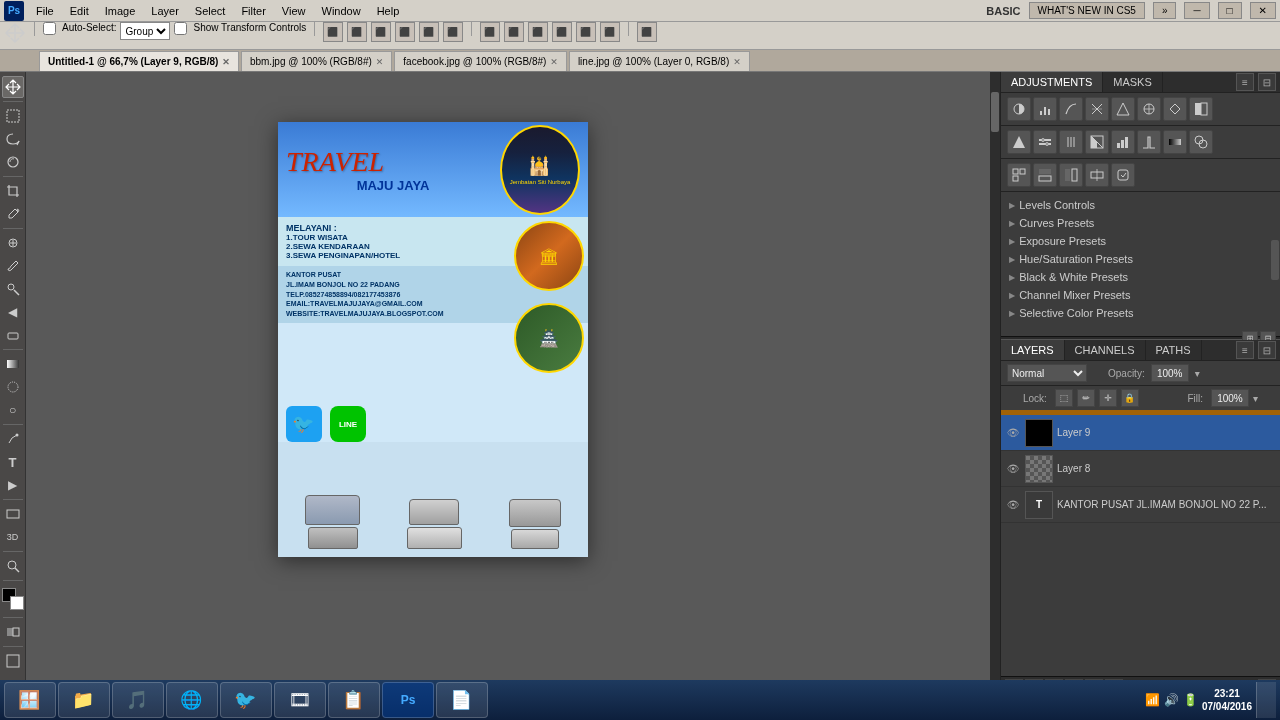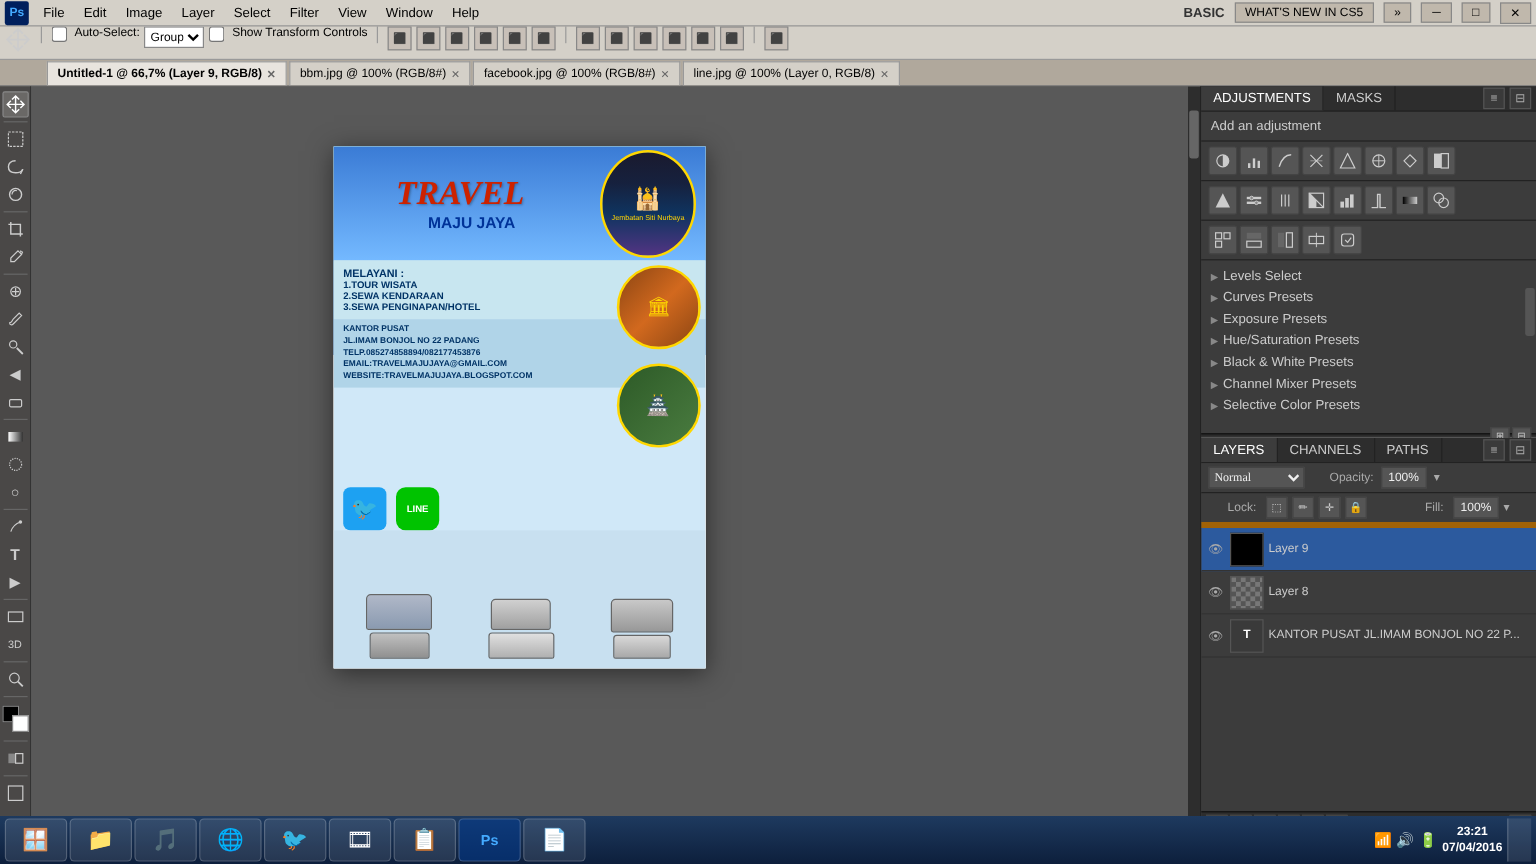--- a/index.html
+++ b/index.html
@@ -90,21 +90,21 @@
       background: linear-gradient(180deg, #87ceeb 0%, #4a90d9 40%, white 40%);
     }
     .flyer-header {
       position: absolute; top: 0; left: 0; right: 0; height: 95px;
       background: linear-gradient(180deg, #3a7bd5 0%, #74b9ff 100%);
       display: flex; align-items: center; padding: 8px;
     }
     .flyer-title-area { flex: 1; }
     .flyer-travel {
       font-size: 28px; font-family: 'Times New Roman', serif; font-style: italic;
-      font-weight: bold; color: #cc2200; text-shadow: 1px 1px 2px rgba(0,0,0,0.3); margin-left: 44px;
+      font-weight: normal; color: #cc2200; text-shadow: 1px 1px 2px rgba(0,0,0,0.3);
     }
     .flyer-subtitle {
       font-size: 13px; font-weight: bold; color: #003399; text-align: center;
     }
     .flyer-tower-img {
       width: 80px; height: 90px; border-radius: 50%;
       background: linear-gradient(180deg, #1a1a2e 0%, #16213e 30%, #0f3460 60%, #533483 100%);
       overflow: hidden; display: flex; align-items: center; justify-content: center;
       font-size: 8px; color: #ffd700; text-align: center;
       border: 2px solid #ffd700;
@@ -567,21 +567,20 @@
     <div id="adjustments-panel">
       <div class="panel-tabs">
         <div class="panel-tab active">ADJUSTMENTS</div>
         <div class="panel-tab">MASKS</div>
         <div style="margin-left:auto; display:flex; align-items:center; padding:0 4px; gap:4px;">
           <div style="width:18px; height:18px; background:#3a3a3a; border:1px solid #555; display:flex; align-items:center; justify-content:center; cursor:pointer; color:#aaa; font-size:10px;">≡</div>
           <div style="width:18px; height:18px; background:#3a3a3a; border:1px solid #555; display:flex; align-items:center; justify-content:center; cursor:pointer; color:#aaa; font-size:10px;">⊟</div>
         </div>
       </div>
 
-      <div class="adj-header">Add an adjustment</div>
 
       <div class="adj-icons-row">
         <div class="adj-icon-btn" title="Brightness/Contrast">
           <svg width="14" height="14" viewBox="0 0 14 14">
               <circle cx="7" cy="7" r="5" fill="none" stroke="#ccc" stroke-width="1"></circle>
               <path d="M7,2 A5,5 0 0,1 7,12 Z" fill="#ccc"></path>
             </svg>
         </div>
         <div class="adj-icon-btn" title="Levels">
           <svg width="14" height="14" viewBox="0 0 14 14">
@@ -713,21 +712,21 @@
           <svg width="14" height="14" viewBox="0 0 14 14">
               <rect x="2" y="2" width="10" height="10" rx="2" fill="none" stroke="#ccc" stroke-width="1"></rect>
               <path d="M5,7 L7,9 L10,5" stroke="#ccc" stroke-width="1" fill="none"></path>
             </svg>
         </div>
       </div>
 
       <div class="adj-list">
         <div class="adj-item">
           <span class="adj-arrow">▶</span>
-          <span>Levels Select</span>
+          <span>Levels Controls</span>
         </div>
         <div class="adj-item">
           <span class="adj-arrow">▶</span>
           <span>Curves Presets</span>
         </div>
         <div class="adj-item">
           <span class="adj-arrow">▶</span>
           <span>Exposure Presets</span>
         </div>
         <div class="adj-item">
@@ -765,21 +764,21 @@
         <div class="layers-tab active">LAYERS</div>
         <div class="layers-tab">CHANNELS</div>
         <div class="layers-tab">PATHS</div>
         <div style="margin-left:auto; display:flex; align-items:center; padding:0 4px; gap:4px;">
           <div style="width:18px; height:18px; background:#3a3a3a; border:1px solid #555; display:flex; align-items:center; justify-content:center; cursor:pointer; color:#aaa; font-size:10px;">≡</div>
           <div style="width:18px; height:18px; background:#3a3a3a; border:1px solid #555; display:flex; align-items:center; justify-content:center; cursor:pointer; color:#aaa; font-size:10px;">⊟</div>
         </div>
       </div>
 
       <div class="layers-controls">
-        <select class="lc-select" style="width:80px;font-family:Liberation Serif, serif;">
+        <select class="lc-select" style="width:80px;">
           <option>Normal</option>
           <option>Multiply</option>
           <option>Screen</option>
         </select>
         <span class="lc-label">Opacity:</span>
         <input type="text" value="100%" style="width: 38px; height: 18px; background: rgb(85, 85, 85); border: 1px solid rgb(68, 68, 68); color: rgb(238, 238, 238); font-size: 10px; text-align: center;">
         <span class="lc-pct">▾</span>
       </div>
 
       <div class="layers-lock-row">

